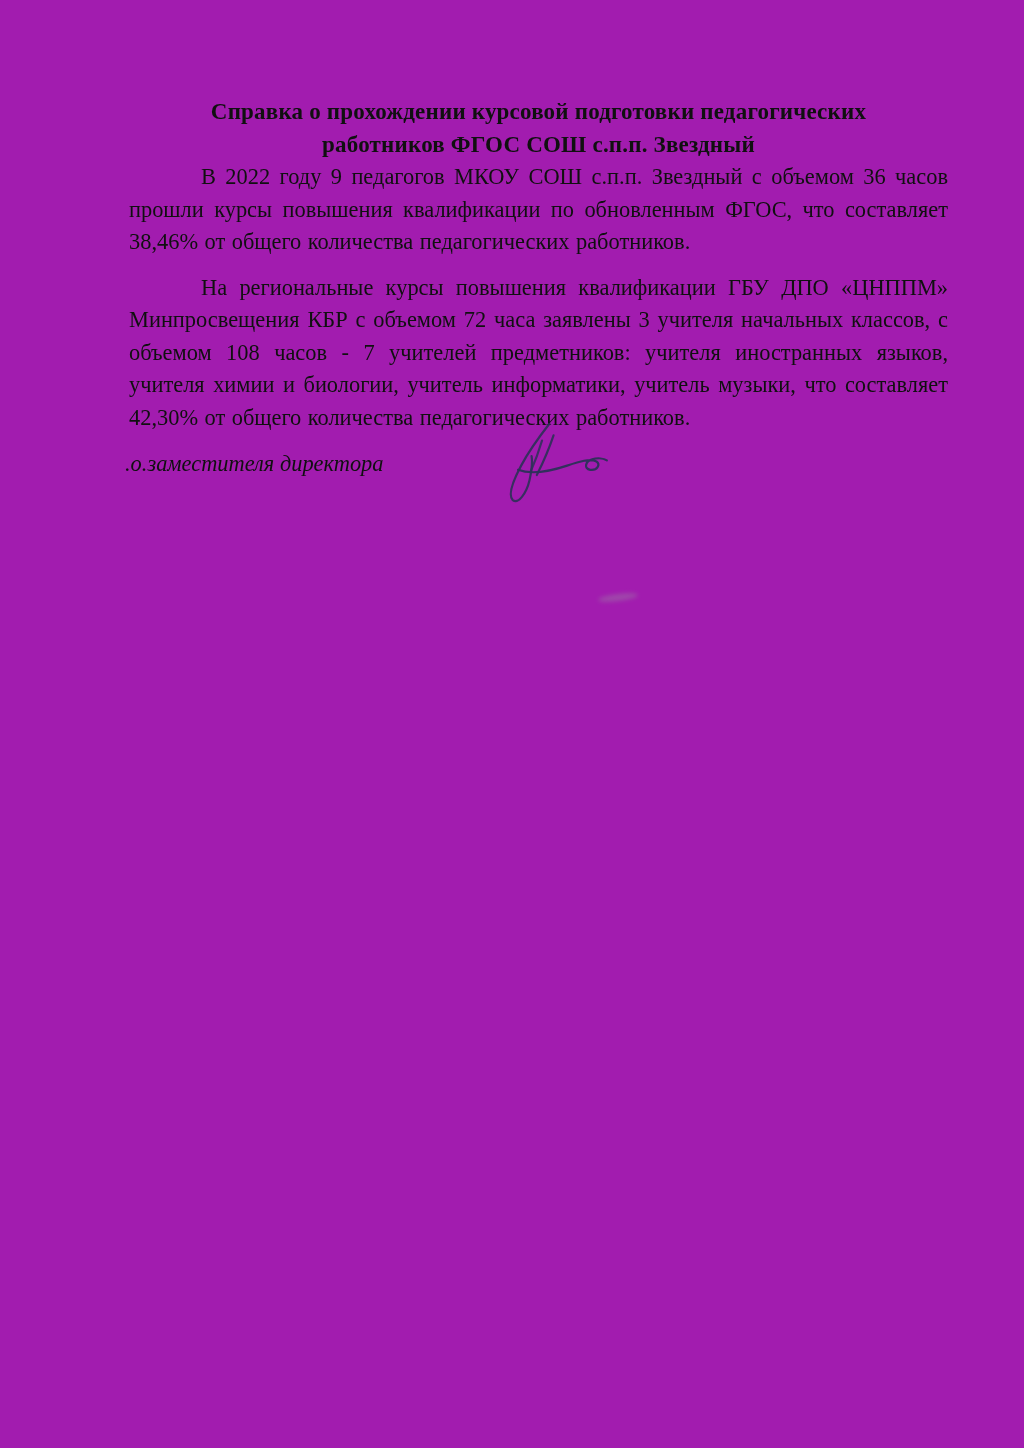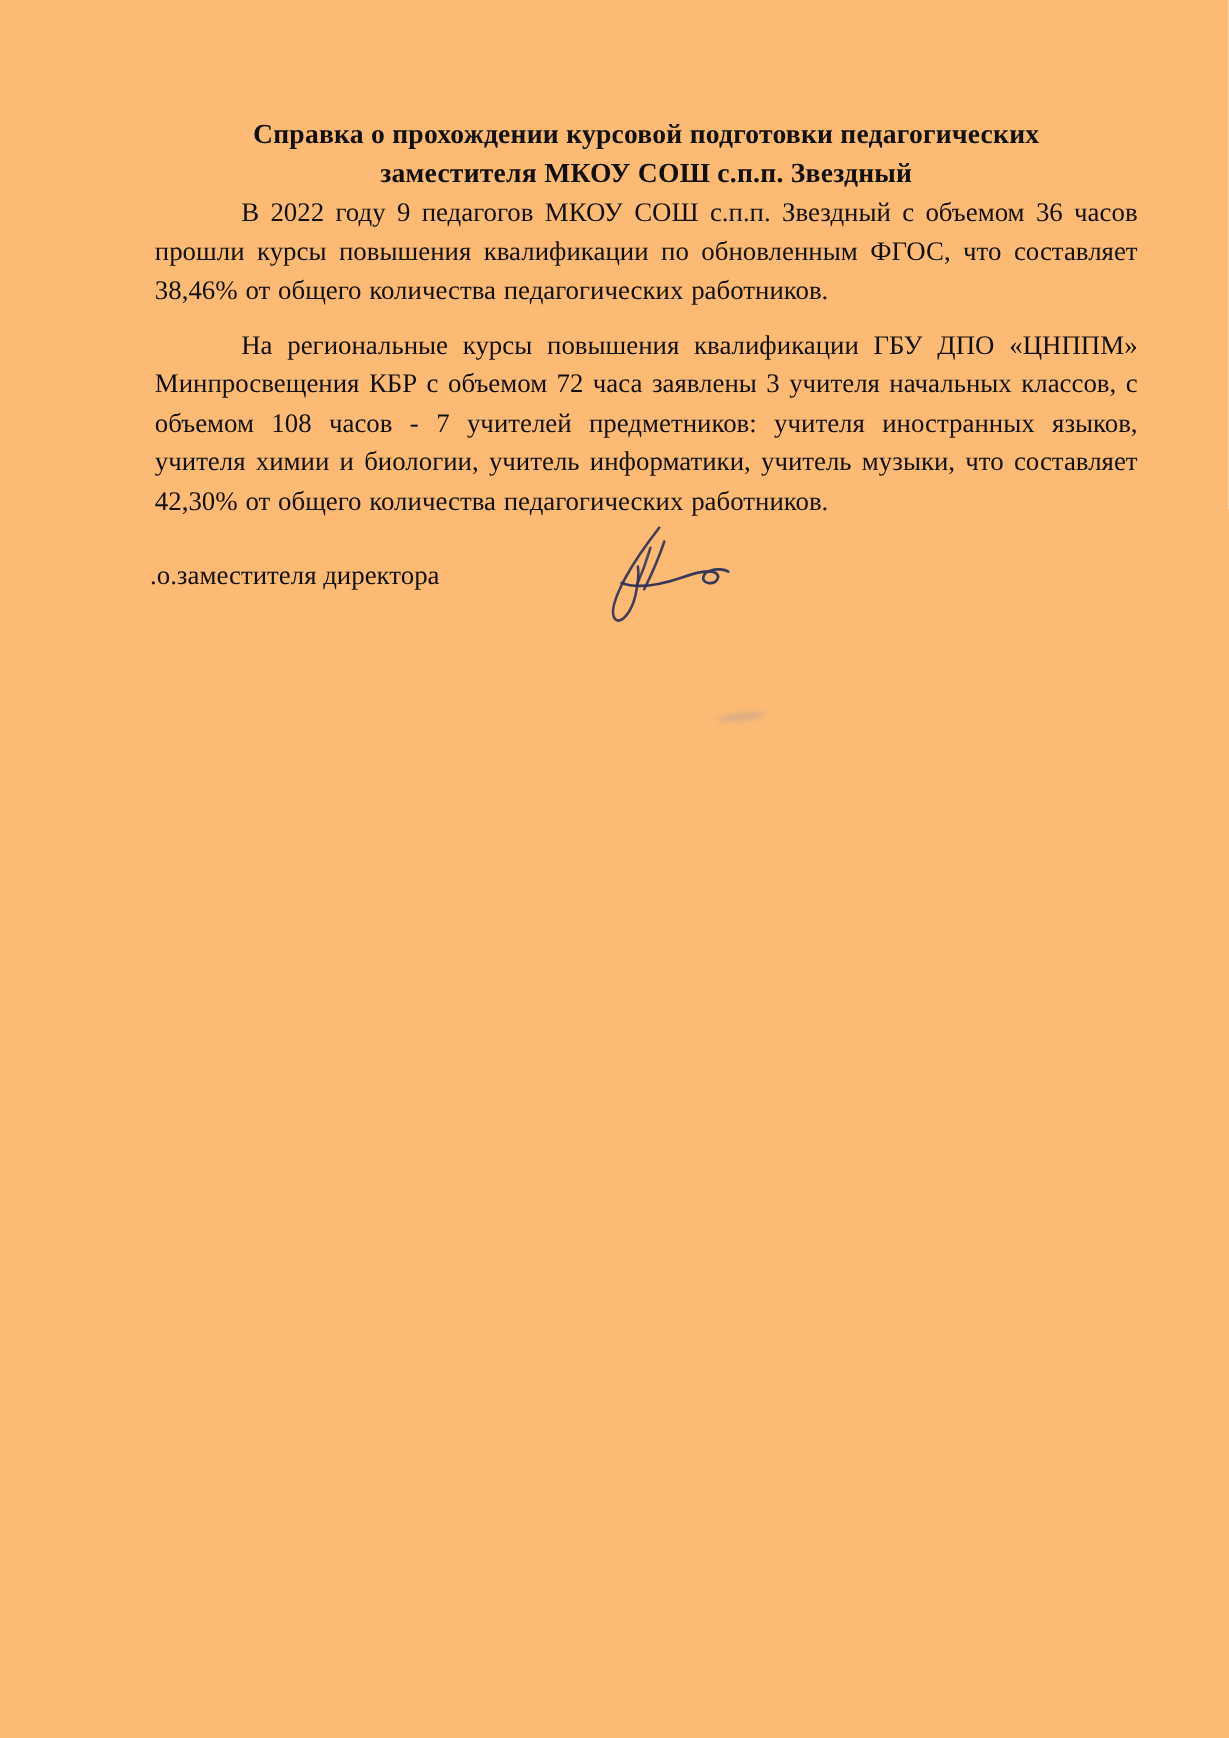--- a/index.html
+++ b/index.html
@@ -1,21 +1,21 @@
 <!DOCTYPE html>
 <html><head>
 <meta charset="utf-8">
 <style>
   * { margin:0; padding:0; box-sizing:border-box; }
   html, body { background:#ffffff; }
   .page {
     position:relative;
     width:1024px;
     height:1448px;
-    background:#fdba74;
+    background:#a21caf;
     overflow:hidden;
     font-family:"Liberation Serif", serif;
     color:#101010;
   }
   .content {
     position:absolute;
     left:129px;
     top:0;
     width:819px;
   }
@@ -31,24 +31,25 @@
     font-size:22.4px;
     line-height:32.5px;
     text-align:justify;
     text-indent:72px;
     word-spacing:0.04em;
   }
   .para-fgos { }
   .para-regional { margin-top:13px;font-family:Liberation Serif, serif; }
   .sig-row {
     position:relative;
-    margin-top:30px;
+    margin-top:14px;
     height:46px;
     font-size:22.4px;
     line-height:32.5px;
+    font-style:italic;
   }
   .sig-label {
     position:absolute;
     left:-4px;
     top:0;
     white-space:nowrap;
   }
   .sig-mark {
     position:absolute;
     left:366px;
@@ -76,21 +77,21 @@
   }
 </style>
 </head>
 <body>
 
 <div class="page">
   <div class="content">
 
     <div class="doc-title">
       <div>Справка о прохождении курсовой подготовки педагогических</div>
-      <div>заместителя МКОУ СОШ с.п.п. Звездный</div>
+      <div>работников ФГОС СОШ с.п.п. Звездный</div>
     </div>
 
     <p class="para para-fgos">В 2022 году 9 педагогов МКОУ СОШ с.п.п. Звездный с объемом 36 часов прошли курсы повышения квалификации по обновленным ФГОС, что составляет 38,46% от общего количества педагогических работников.</p>
 
     <p class="para para-regional">На региональные курсы повышения квалификации ГБУ ДПО «ЦНППМ» Минпросвещения КБР с объемом 72 часа заявлены 3 учителя начальных классов, с объемом 108 часов - 7 учителей предметников: учителя иностранных языков, учителя химии и биологии, учитель информатики, учитель музыки, что составляет 42,30% от общего количества педагогических работников.</p>
 
     <div class="sig-row">
       <span class="sig-label">.о.заместителя директора</span>
 
       <svg class="sig-mark" viewBox="0 0 110 85" xmlns="http://www.w3.org/2000/svg" aria-hidden="true">

